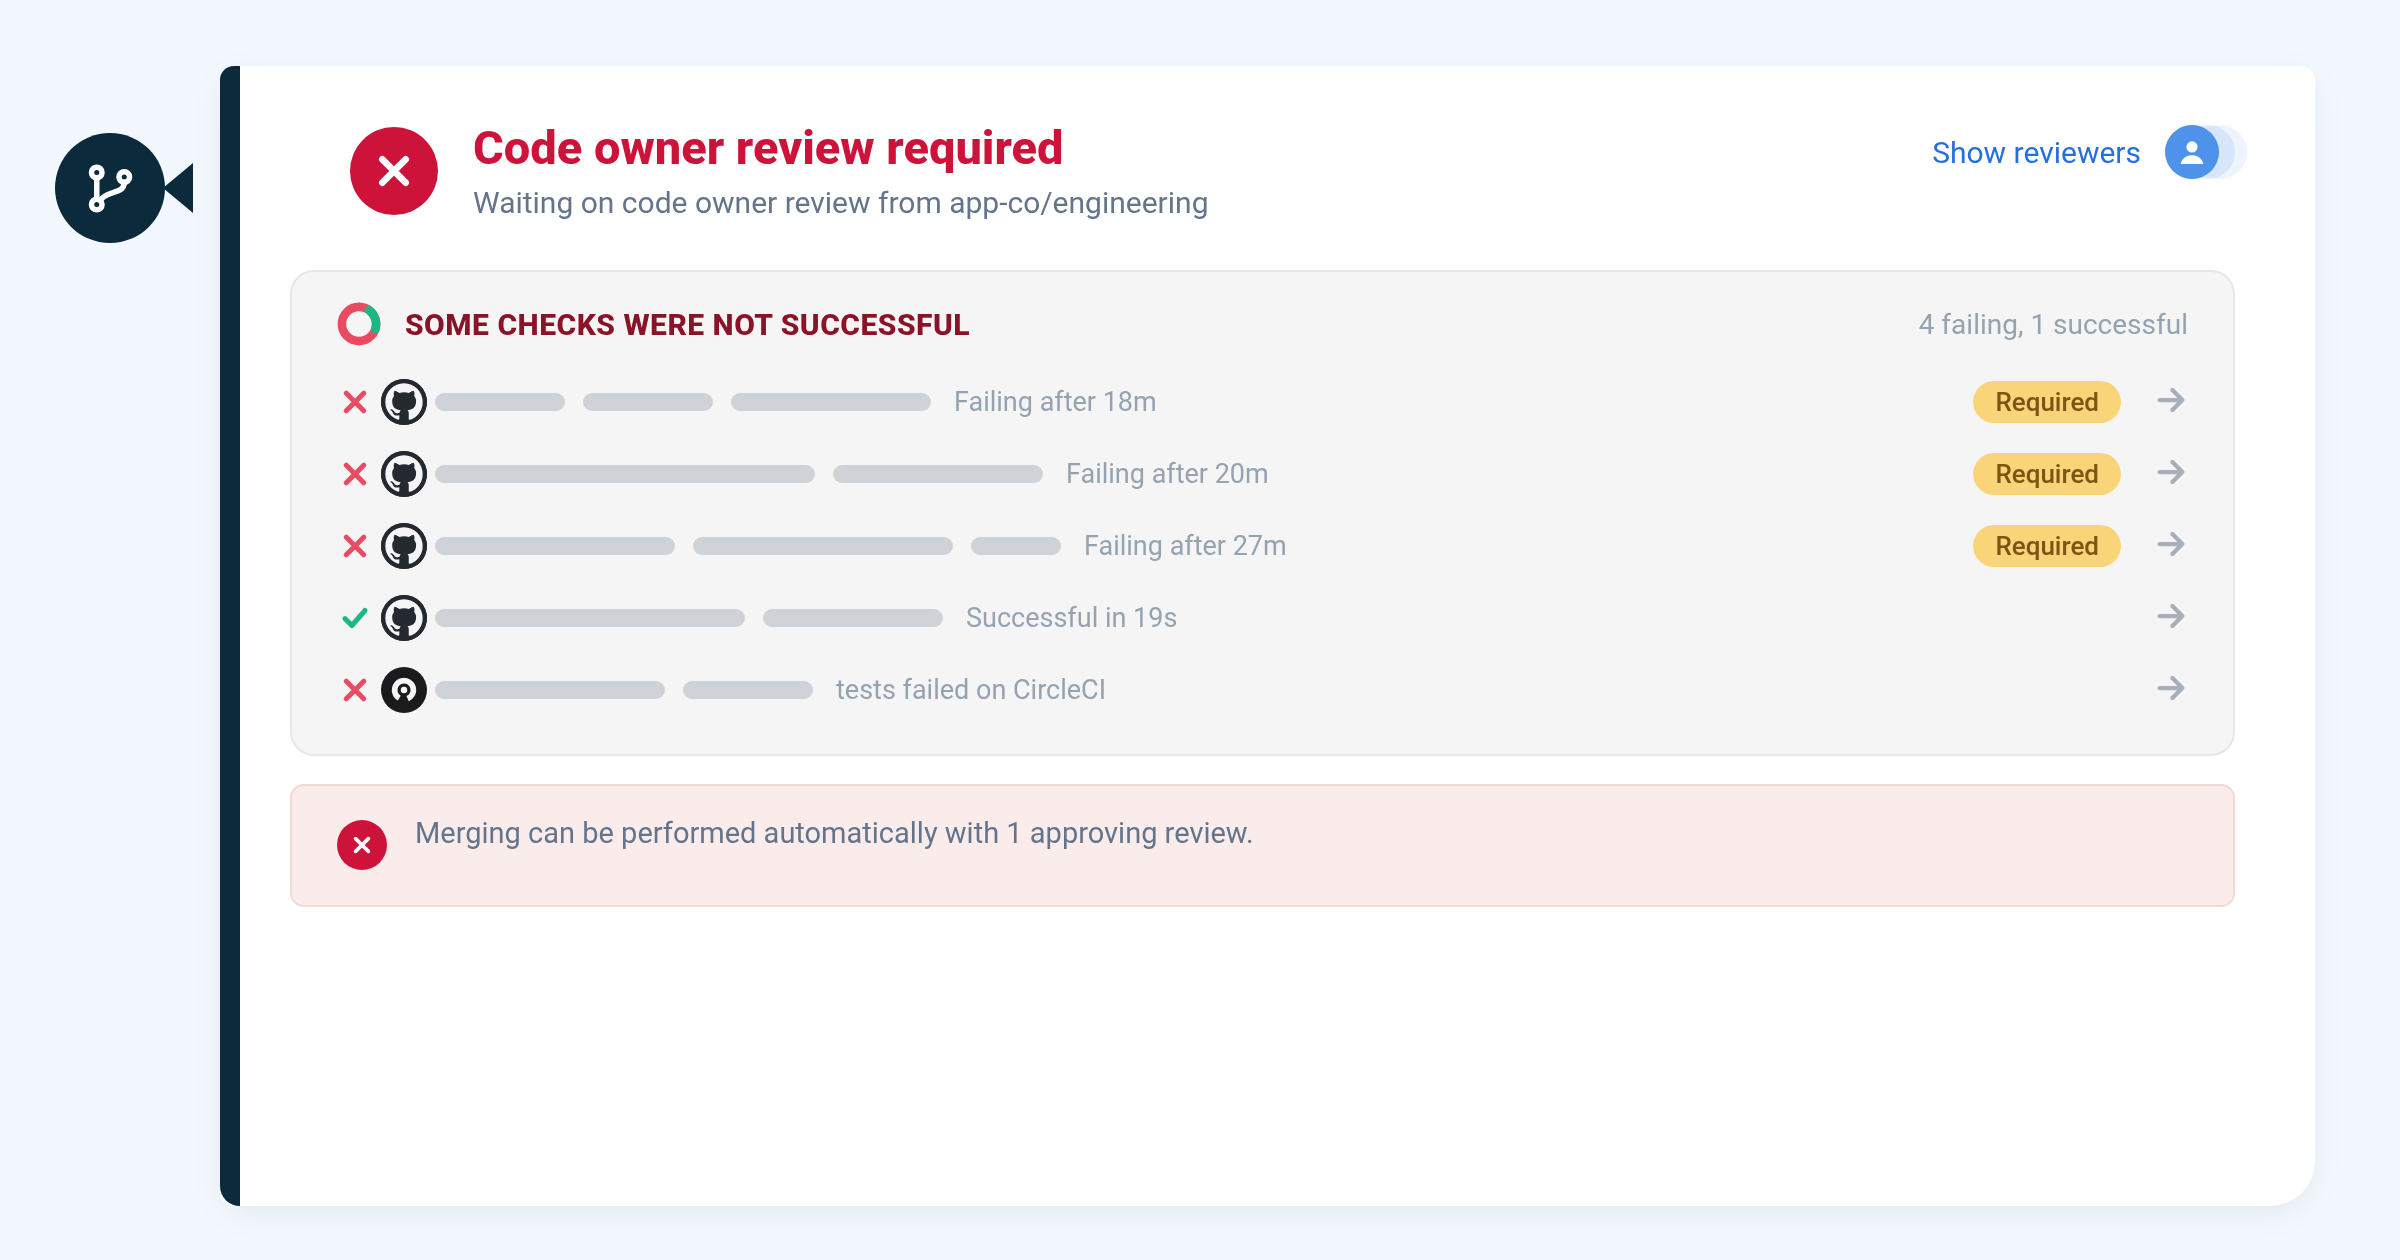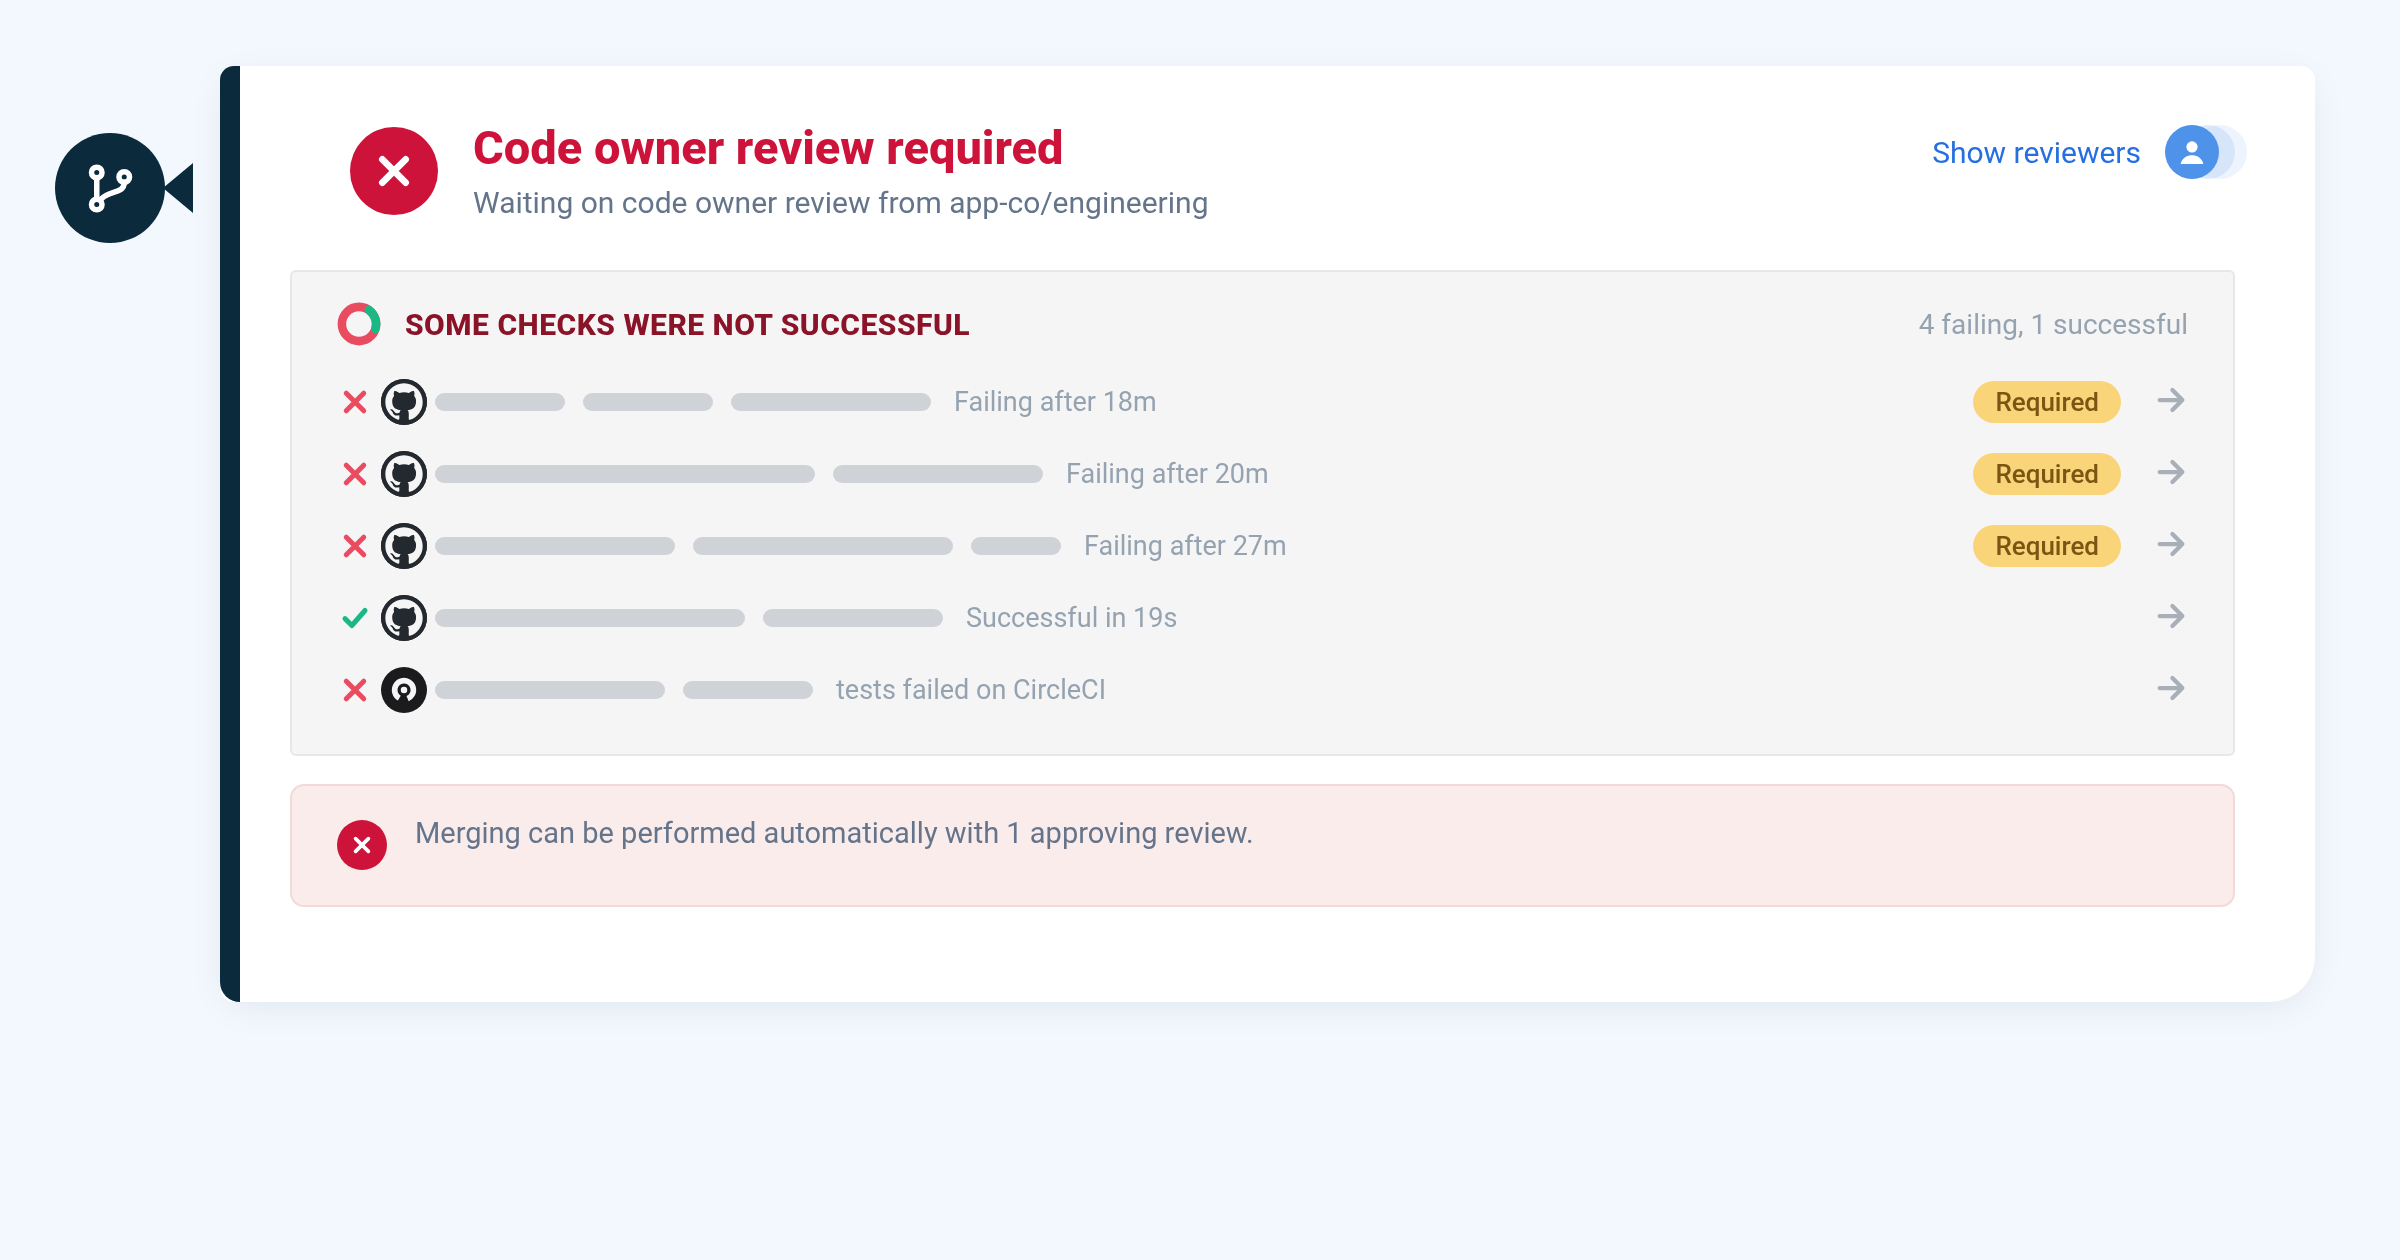--- a/index.html
+++ b/index.html
@@ -50,21 +50,21 @@
     width:0;height:0;
     border-top:25px solid transparent;
     border-bottom:25px solid transparent;
     border-right:30px solid var(--dark);
   }
   
   
   .card{
     position:absolute;
     left:220px;top:66px;
-    width:2095px;height:936px;
+    width:2095px;height:1140px;
     background:var(--card);
     border-radius:14px 14px 45px 14px;
     box-shadow:0 8px 40px -10px rgba(15,30,50,.10);
     overflow:hidden;
   }
   .timeline-bar{
     position:absolute;left:0;top:0;width:20px;height:100%;
     background:var(--dark);
     border-top-left-radius:14px;
     border-bottom-left-radius:45px;
@@ -105,21 +105,21 @@
   .avatar-stack .av.b{left:16px;opacity:.55;}
   .avatar-stack .av.c{left:28px;opacity:.3;}
   .avatar-stack .av.a{left:0;background:#4f92ea;display:flex;align-items:center;justify-content:center;}
   .avatar-stack .av.a svg{width:32px;height:32px;}
   
   
   .checks{
     margin:10px 80px 0 50px;
     background:var(--panel);
     border:2px solid var(--panel-border);
-    border-radius:6px;
+    border-radius:24px;
     padding:30px 45px 28px 45px;
   }
   .checks-head{
     display:flex;align-items:center;gap:24px;
     margin-bottom:20px;
   }
   .donut{width:44px;height:44px;flex:0 0 auto;}
   .checks-title{
     font-size:30px;font-weight:800;letter-spacing:0.5px;
     color:var(--crimson-dark);text-transform:uppercase;

